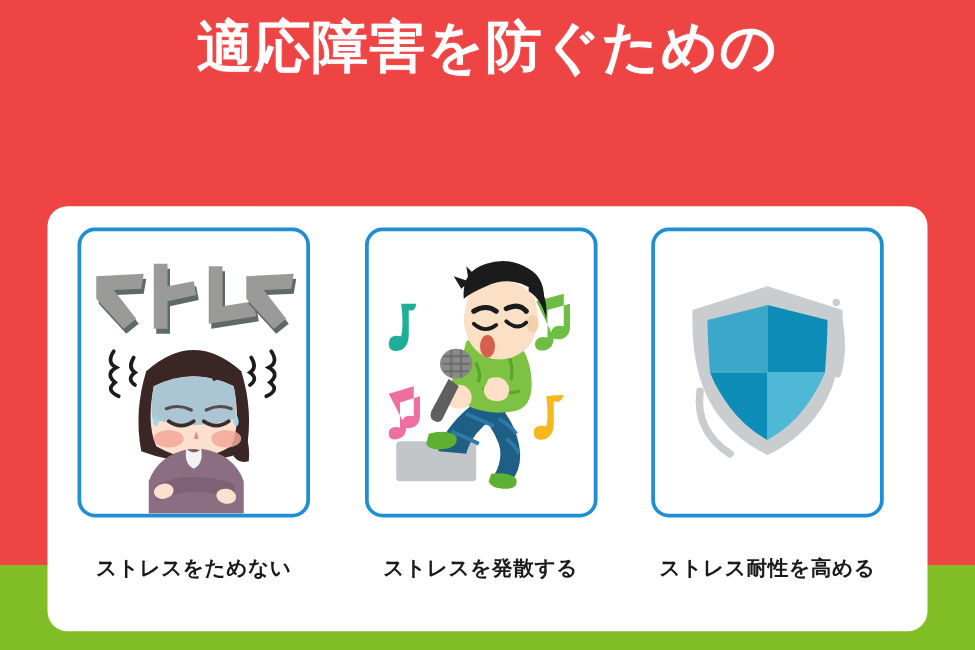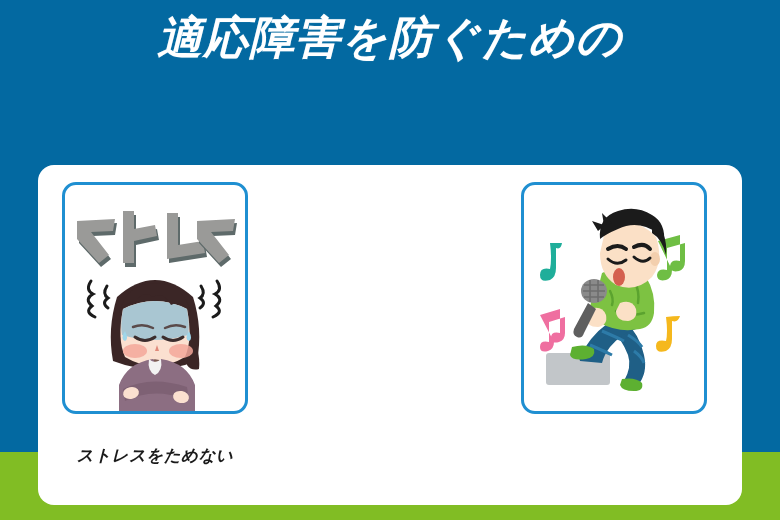--- a/index.html
+++ b/index.html
@@ -10,23 +10,22 @@
     width: 780px;
     height: 520px;
     overflow: hidden;
     font-family: "Liberation Sans", "DejaVu Sans", sans-serif;
     background: #81bd24;
   }
   .poster {
     position: relative;
     width: 780px;
     height: 452px;
-    background: #0369a1;
-    box-sizing: border-box;
-    font-style: italic;
+    background: #ef4444;
+    box-sizing: border-box;
   }
 
   
   .title-block {
     position: absolute;
     left: 0;
     top: 8px;
     width: 780px;
     text-align: center;
     color: #ffffff;
@@ -238,18 +237,45 @@
 
             <path d="M84 64 q10 -6 18 0" fill="none" stroke="#1b1b1b" stroke-width="4" stroke-linecap="round"></path>
             <path d="M110 62 q10 -5 16 2" fill="none" stroke="#1b1b1b" stroke-width="4" stroke-linecap="round"></path>
 
             <path d="M84 74 q9 8 18 1" fill="none" stroke="#1b1b1b" stroke-width="3" stroke-linecap="round"></path>
             <path d="M110 72 q9 8 16 1" fill="none" stroke="#1b1b1b" stroke-width="3" stroke-linecap="round"></path>
 
             <ellipse cx="95" cy="92" rx="6" ry="9" fill="#d4604f"></ellipse>
           </svg>
         </div>
+        <div class="caption">ストレスを発散する</div>
       </div>
 
+      <div class="panel-col">
+        <div class="frame">
+          <svg width="180" height="226" viewBox="0 0 180 226">
+
+            <g fill="none" stroke="#c9cdd0" stroke-width="6" stroke-linecap="round">
+              <path d="M36 128 q-4 32 24 50"></path>
+              <path d="M146 66 q6 26 0 48"></path>
+            </g>
+            <g fill="#c9cdd0">
+              <circle cx="40" cy="118" r="3"></circle>
+              <circle cx="145" cy="57" r="3"></circle>
+            </g>
+
+            <path d="M90 44 L150 63 q2 56 -22 86 q-16 20 -38 30 q-22 -10 -38 -30 q-24 -30 -22 -86 Z" fill="#c9cdd0"></path>
+
+            <path d="M90 59 L90 113 L44 113 q-2 -28 -2 -42 Z" fill="#3ba7c9"></path>
+
+            <path d="M90 59 L138 71 q0 14 -2 42 L90 113 Z" fill="#0d8cb8"></path>
+
+            <path d="M44 113 L90 113 L90 167 q-18 -10 -30 -26 q-11 -15 -16 -28 Z" fill="#0d8cb8"></path>
+
+            <path d="M90 113 L136 113 q-5 13 -16 28 q-12 16 -30 26 Z" fill="#4fb8d6"></path>
+          </svg>
+        </div>
+        <div class="caption">ストレス耐性を高める</div>
+      </div>
 
     </div>
   </div>
 </div>
 
 </body></html>

